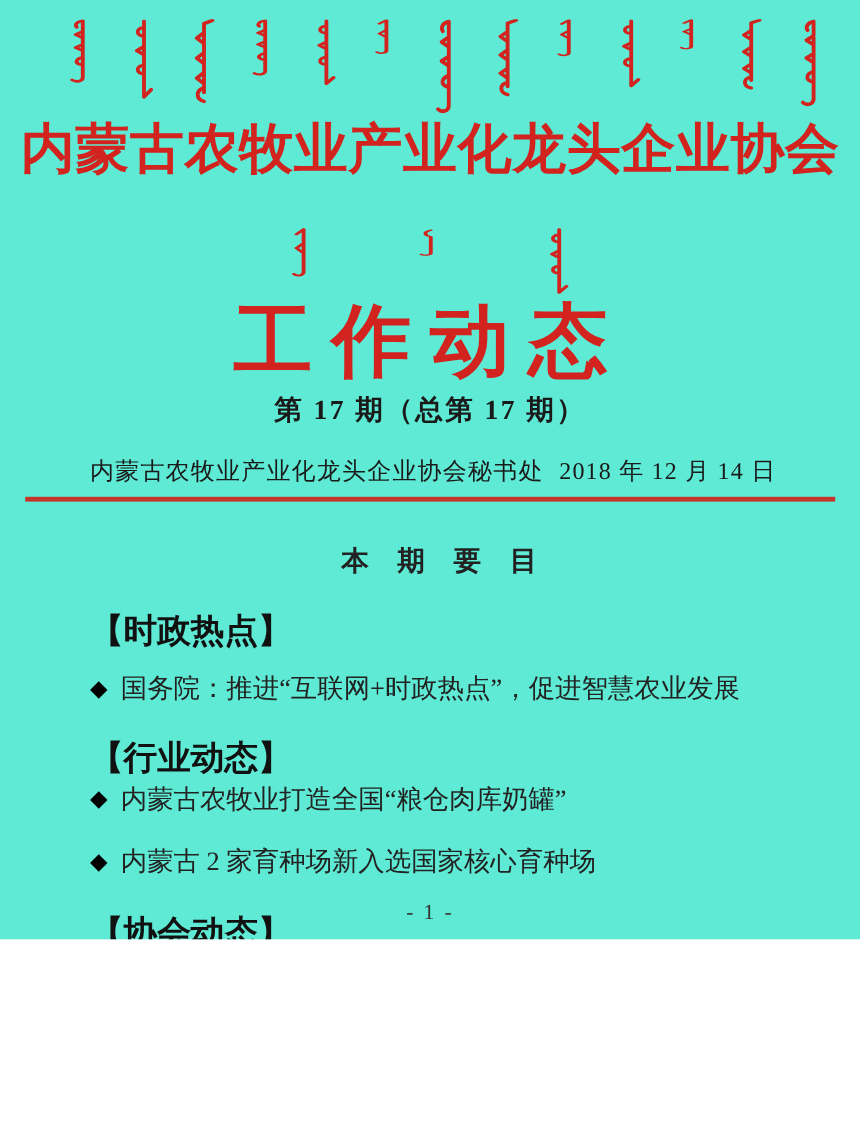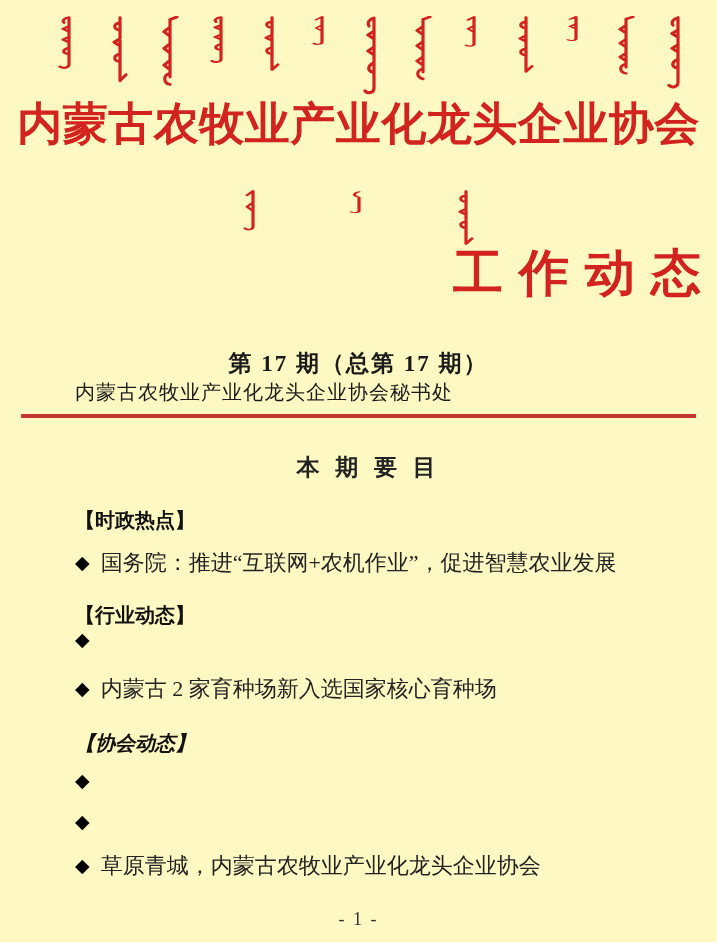--- a/index.html
+++ b/index.html
@@ -1,68 +1,68 @@
 <!DOCTYPE html>
 <html><head>
 <meta charset="utf-8">
 <style>
   html, body { margin:0; padding:0; background:#ffffff; }
   .page {
-    position:relative; width:717px; height:942px; background:#fef9c3;
+    position:relative; width:717px; height:783px; background:#5eead4;
     font-family:"Liberation Serif","DejaVu Serif",serif; color:#1a1a1a; overflow:hidden;
   }
   
   .mg-row-top {
     position:absolute; top:16px; left:58px; right:30px; height:82px;
     display:flex; justify-content:space-between; align-items:flex-start;
   }
   .mg-row-sub {
     position:absolute; top:190px; left:0; width:100%; height:60px;
     display:flex; justify-content:center; align-items:flex-start; gap:86px;
   }
   svg.mg { width:20px; display:block; }
   svg.mg path { stroke:#d2231e; stroke-width:3.2; fill:none; stroke-linecap:round; stroke-linejoin:round; }
   
   .org-title {
     position:absolute; top:94px; left:0; width:100%; margin:0; text-align:center;
     color:#d2231e; font-size:45px; font-weight:bold; letter-spacing:0.5px; white-space:nowrap;
   }
   .bulletin-title {
-    position:absolute; top:240px; left:0; width:100%; margin:0; text-align:right;
-    color:#d2231e; font-size:50px; font-weight:bold; letter-spacing:16px; padding-left:0;
+    position:absolute; top:240px; left:0; width:100%; margin:0; text-align:center;
+    color:#d2231e; font-size:66px; font-weight:bold; letter-spacing:16px; padding-left:0;
     box-sizing:border-box; white-space:nowrap;
   }
   
   .issue-line {
-    position:absolute; top:348px; left:0; width:100%; text-align:center;
+    position:absolute; top:326px; left:0; width:100%; text-align:center;
     font-size:23px; font-weight:bold; letter-spacing:2px;
   }
   .pub-row {
     position:absolute; top:379px; left:75px; right:70px;
     display:flex; justify-content:space-between; align-items:center;
     font-size:20px; letter-spacing:1px;
   }
   .red-rule {
     position:absolute; top:414px; left:21px; width:675px; height:4px;
     background:#c5352a;
   }
   
   .toc { position:absolute; top:452px; left:75px; right:55px; }
   .toc-heading {
-    font-family:Liberation Serif, serif;
+    font-family:Liberation Mono, monospace;
     font-size:23px; font-weight:bold; text-align:center; letter-spacing:5px;
     margin:0 0 24px 0; color:#222222;
   }
   .sec-title {
     font-family:"Liberation Sans","DejaVu Sans",sans-serif;
-    font-size:20px; font-weight:bold; color:#111111; margin:0;
+    font-size:28px; font-weight:bold; color:#111111; margin:0;
   }
   .sec-title.s1 { margin-bottom:14px; }
   .sec-title.s2 { margin-bottom:0; }
-  .sec-title.s3 { margin-bottom:13px;font-style:italic; }
+  .sec-title.s3 { margin-bottom:13px; }
   .toc-item { font-size:22px; color:#222222; display:flex; align-items:baseline; white-space:nowrap; }
   .toc-item .bullet { font-size:19px; color:#000000; margin-right:11px; position:relative; top:-1px; }
   .ti-1 { margin-bottom:24px; }
   .ti-2 { margin-bottom:22px; }
   .ti-3 { margin-bottom:26px; }
   .ti-4 { margin-bottom:18px; }
   .ti-5 { margin-bottom:17px; }
   
   .footer-pageno {
     position:absolute; bottom:12px; left:0; width:100%; text-align:center;
@@ -129,36 +129,38 @@
         <path d="M11 2 V74 M11 8 C4 8 4 16 11 16 M11 26 L5 30 L11 34 M11 44 C4 44 4 52 11 52 M11 74 L17 67"></path>
       </svg>
   </div>
 
   <h2 class="bulletin-title">工作动态</h2>
 
   <div class="issue-line">第 17 期（总第 17 期）</div>
 
   <div class="pub-row">
     <span>内蒙古农牧业产业化龙头企业协会秘书处</span>
+    <span>2018 年 12 月 14 日</span>
   </div>
 
   <div class="red-rule"></div>
 
   <div class="toc">
     <div class="toc-heading">本 期 要 目</div>
 
     <div class="sec-title s1">【时政热点】</div>
     <div class="toc-item ti-1">
       <span class="bullet">◆</span>
-      <span>国务院：推进“互联网+农机作业”，促进智慧农业发展</span>
+      <span>国务院：推进“互联网+时政热点”，促进智慧农业发展</span>
     </div>
 
     <div class="sec-title s2">【行业动态】</div>
     <div class="toc-item ti-2">
       <span class="bullet">◆</span>
+      <span>内蒙古农牧业打造全国“粮仓肉库奶罐”</span>
     </div>
     <div class="toc-item ti-3">
       <span class="bullet">◆</span>
       <span>内蒙古 2 家育种场新入选国家核心育种场</span>
     </div>
 
     <div class="sec-title s3">【协会动态】</div>
     <div class="toc-item ti-4">
       <span class="bullet">◆</span>
     </div>

